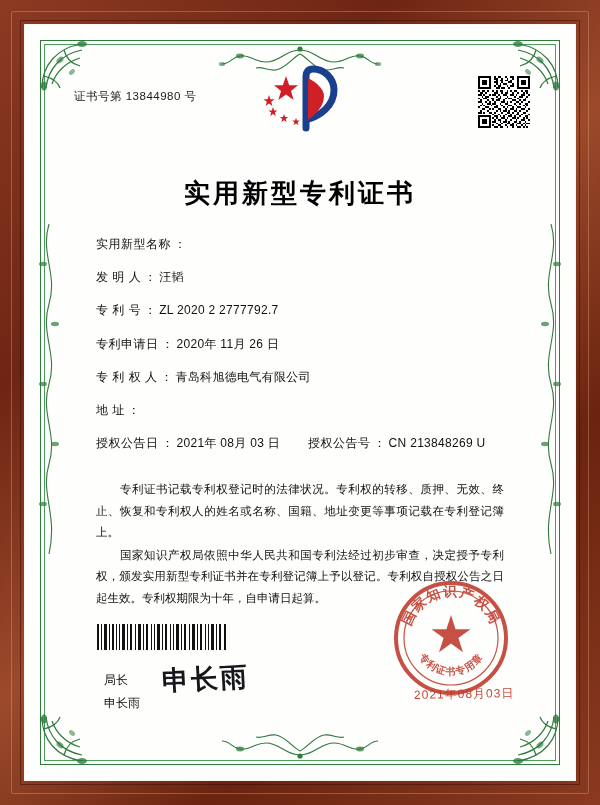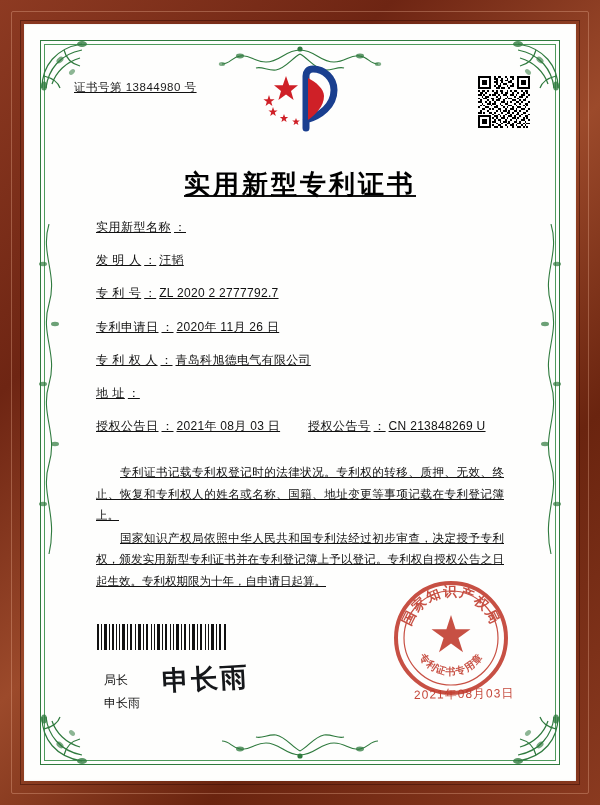--- a/index.html
+++ b/index.html
@@ -98,25 +98,24 @@
     left: 50%; bottom: 20px;
     transform: translateX(-50%) scaleY(-1);
     width: 240px; height: 34px;
     color: #2f7a3e;
     pointer-events: none;
   }
 
   
   .content {
     position: absolute;
-    left: 50px; top: 56px;
+    left: 50px; top: 65px;
     width: 452px;
     font-family: "Liberation Sans", sans-serif;
     color: #111;
-    text-decoration: underline;
   }
 
   .cert-no {
     font-size: 11.5px;
     letter-spacing: 0.5px;
     color: #1a1a1a;
     margin: 0;
   }
 
   .qr {
@@ -137,21 +136,21 @@
     margin: 72px 0 0 0;
     text-align: center;
     font-size: 26px;
     font-weight: bold;
     letter-spacing: 3px;
     color: #000;
     font-family: "DejaVu Sans", "Liberation Sans", sans-serif;
   }
 
   .fields {
-    margin-top: 16px;
+    margin-top: 24px;
     padding: 0 22px;
   }
   .field-row {
     display: flex;
     align-items: baseline;
     font-size: 12px;
     line-height: 1.6;
     margin-bottom: 14px;
     color: #111;
   }

